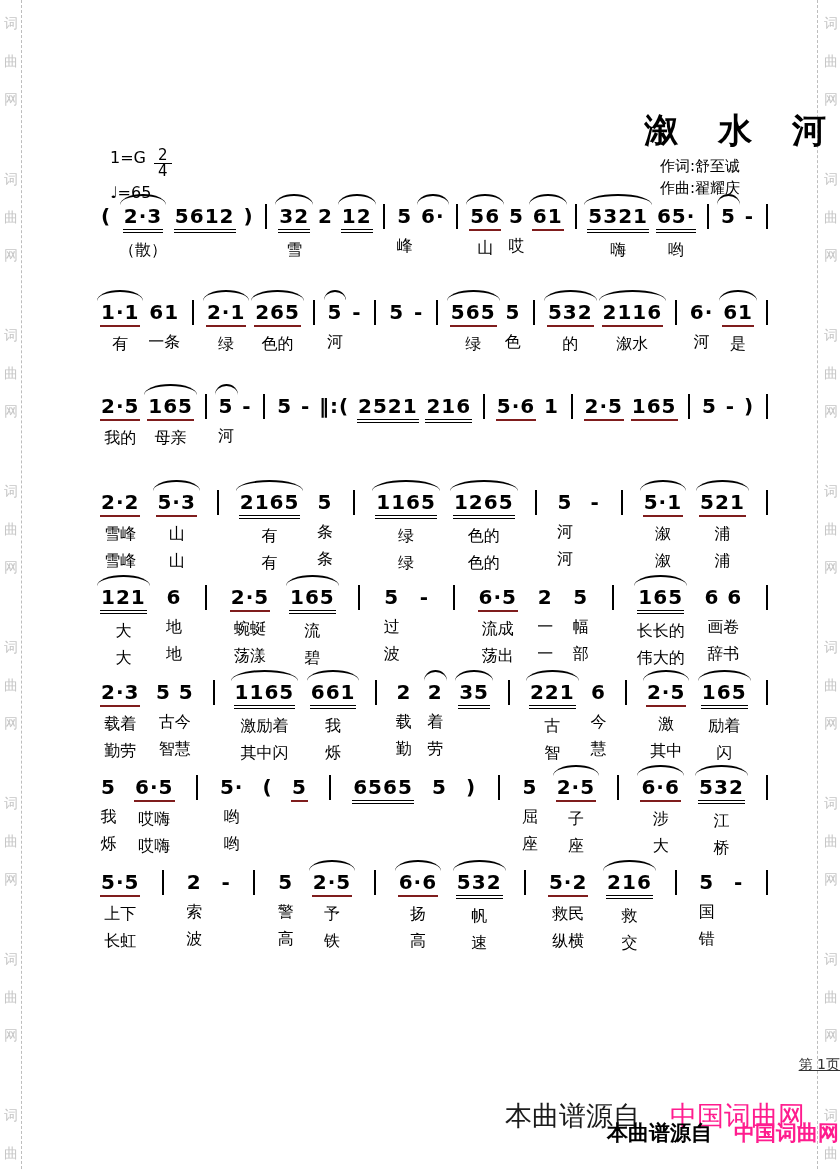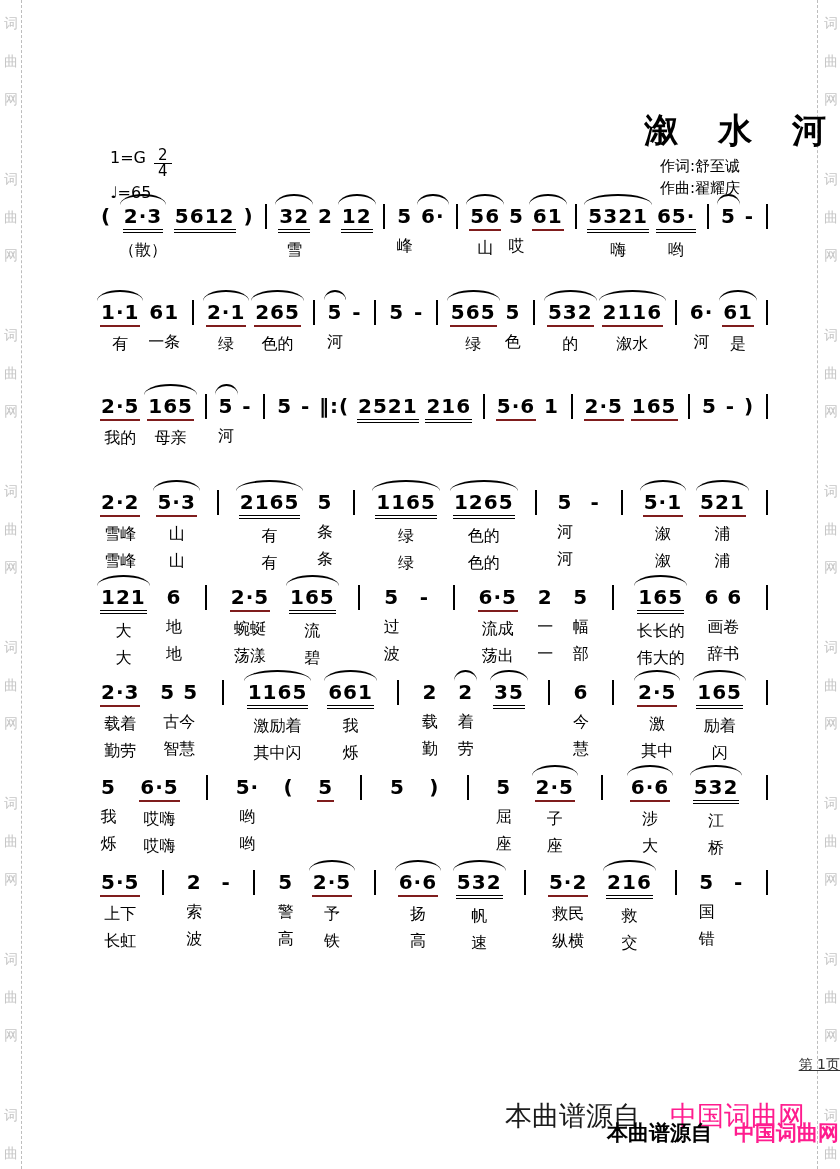--- a/index.html
+++ b/index.html
@@ -627,20 +627,25 @@
         <div class="note u2 arc">35</div>
         <div class="lyric">&nbsp;</div>
         <div class="lyric second">&nbsp;</div>
       </div>
       <div class="col">
         <div class="bar"></div>
         <div class="lyric">&nbsp;</div>
         <div class="lyric second">&nbsp;</div>
       </div>
       <div class="col">
+        <div class="note u2 arc">221</div>
+        <div class="lyric">古</div>
+        <div class="lyric second">智</div>
+      </div>
+      <div class="col">
         <div class="note">6</div>
         <div class="lyric">今</div>
         <div class="lyric second">慧</div>
       </div>
       <div class="col">
         <div class="bar"></div>
         <div class="lyric">&nbsp;</div>
         <div class="lyric second">&nbsp;</div>
       </div>
       <div class="col">
@@ -685,20 +690,25 @@
         <div class="lyric">&nbsp;</div>
         <div class="lyric second">&nbsp;</div>
       </div>
       <div class="col">
         <div class="note u1">5</div>
         <div class="lyric">&nbsp;</div>
         <div class="lyric second">&nbsp;</div>
       </div>
       <div class="col">
         <div class="bar"></div>
+        <div class="lyric">&nbsp;</div>
+        <div class="lyric second">&nbsp;</div>
+      </div>
+      <div class="col">
+        <div class="note u2">6565</div>
         <div class="lyric">&nbsp;</div>
         <div class="lyric second">&nbsp;</div>
       </div>
       <div class="col">
         <div class="note">5</div>
         <div class="lyric">&nbsp;</div>
         <div class="lyric second">&nbsp;</div>
       </div>
       <div class="col">
         <div class="note">)</div>

